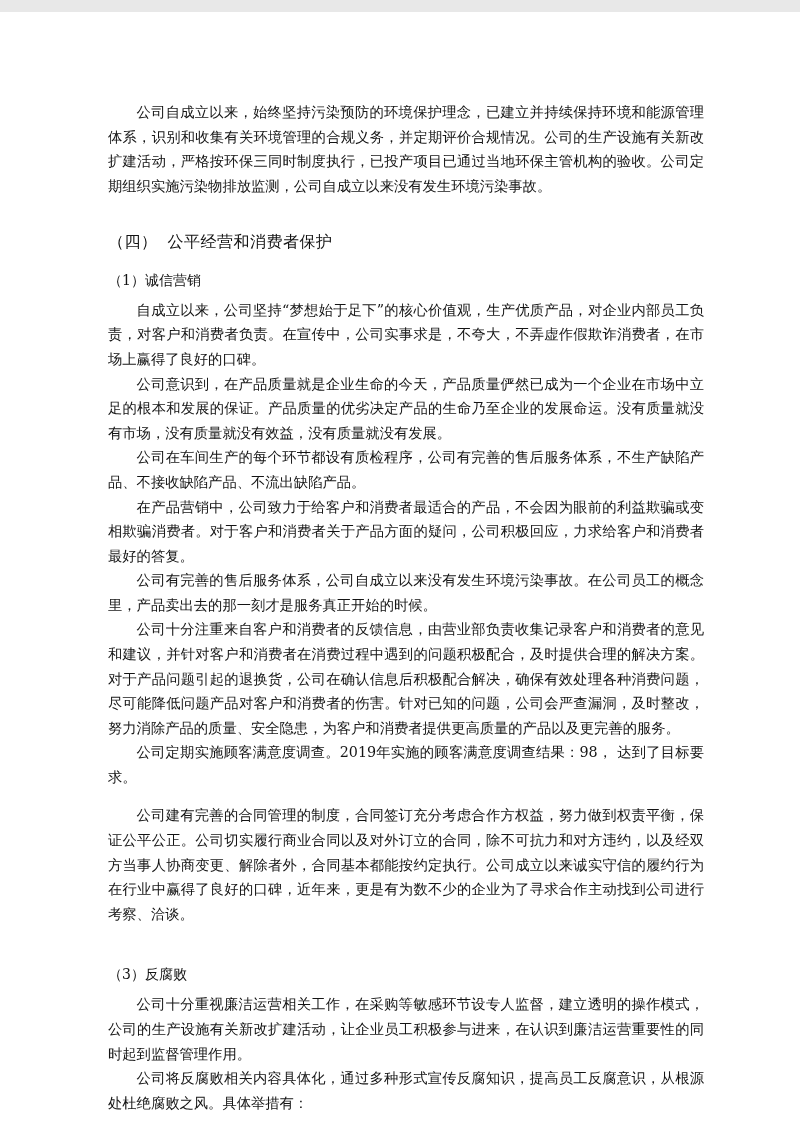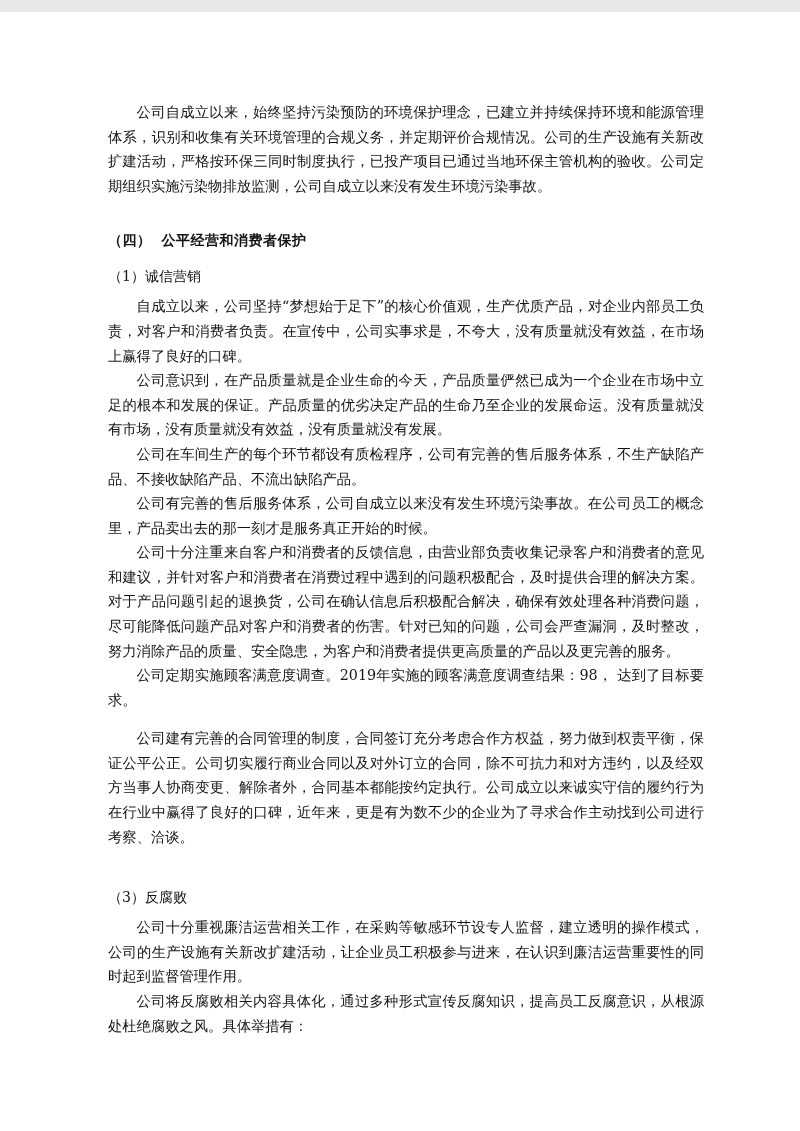--- a/index.html
+++ b/index.html
@@ -25,22 +25,22 @@
     line-height: 1.72;
     color: #141414;
     text-align: justify;
     text-justify: inter-ideograph;
   }
   p {
     margin: 0;
     text-indent: 2em;
   }
   .heading-section {
-    font-weight: bold;
-    font-size: 14px;
+    font-weight: normal;
+    font-size: 16px;
     text-indent: 0;
     margin-top: 30px;
     margin-bottom: 12px;
     letter-spacing: 0.5px;
   }
   .heading-section .num {
     margin-right: 10px;
   }
   .heading-sub {
     text-indent: 0;
@@ -59,23 +59,24 @@
   }
 </style>
 </head>
 <body>
 
 <div class="page">
   <div class="doc-body" id="doc-body">
       <p class="block">公司自成立以来，始终坚持污染预防的环境保护理念，已建立并持续保持环境和能源管理体系，识别和收集有关环境管理的合规义务，并定期评价合规情况。公司的生产设施有关新改扩建活动，严格按环保三同时制度执行，已投产项目已通过当地环保主管机构的验收。公司定期组织实施污染物排放监测，公司自成立以来没有发生环境污染事故。</p>
       <p class="heading-section"><span class="num">（四）</span><span>公平经营和消费者保护</span></p>
       <p class="heading-sub">（1）诚信营销</p>
-      <p class="block">自成立以来，公司坚持“梦想始于足下”的核心价值观，生产优质产品，对企业内部员工负责，对客户和消费者负责。在宣传中，公司实事求是，不夸大，没有质量就没有效益，在市场上赢得了良好的口碑。</p>
+      <p class="block">自成立以来，公司坚持“梦想始于足下”的核心价值观，生产优质产品，对企业内部员工负责，对客户和消费者负责。在宣传中，公司实事求是，不夸大，不弄虚作假欺诈消费者，在市场上赢得了良好的口碑。</p>
       <p class="block">公司意识到，在产品质量就是企业生命的今天，产品质量俨然已成为一个企业在市场中立足的根本和发展的保证。产品质量的优劣决定产品的生命乃至企业的发展命运。没有质量就没有市场，没有质量就没有效益，没有质量就没有发展。</p>
       <p class="block">公司在车间生产的每个环节都设有质检程序，公司有完善的售后服务体系，不生产缺陷产品、不接收缺陷产品、不流出缺陷产品。</p>
+      <p class="block">在产品营销中，公司致力于给客户和消费者最适合的产品，不会因为眼前的利益欺骗或变相欺骗消费者。对于客户和消费者关于产品方面的疑问，公司积极回应，力求给客户和消费者最好的答复。</p>
       <p class="block">公司有完善的售后服务体系，公司自成立以来没有发生环境污染事故。在公司员工的概念里，产品卖出去的那一刻才是服务真正开始的时候。</p>
       <p class="block">公司十分注重来自客户和消费者的反馈信息，由营业部负责收集记录客户和消费者的意见和建议，并针对客户和消费者在消费过程中遇到的问题积极配合，及时提供合理的解决方案。对于产品问题引起的退换货，公司在确认信息后积极配合解决，确保有效处理各种消费问题，尽可能降低问题产品对客户和消费者的伤害。针对已知的问题，公司会严查漏洞，及时整改，努力消除产品的质量、安全隐患，为客户和消费者提供更高质量的产品以及更完善的服务。</p>
       <p class="block">公司定期实施顾客满意度调查。2019年实施的顾客满意度调查结果：98， 达到了目标要求。</p>
       <div class="gap-small"></div>
       <p class="block">公司建有完善的合同管理的制度，合同签订充分考虑合作方权益，努力做到权责平衡，保证公平公正。公司切实履行商业合同以及对外订立的合同，除不可抗力和对方违约，以及经双方当事人协商变更、解除者外，合同基本都能按约定执行。公司成立以来诚实守信的履约行为在行业中赢得了良好的口碑，近年来，更是有为数不少的企业为了寻求合作主动找到公司进行考察、洽谈。</p>
       <div class="gap-large"></div>
       <p class="heading-sub">（3）反腐败</p>
       <p class="block">公司十分重视廉洁运营相关工作，在采购等敏感环节设专人监督，建立透明的操作模式，公司的生产设施有关新改扩建活动，让企业员工积极参与进来，在认识到廉洁运营重要性的同时起到监督管理作用。</p>
       <p class="block">公司将反腐败相关内容具体化，通过多种形式宣传反腐知识，提高员工反腐意识，从根源处杜绝腐败之风。具体举措有：</p>
     </div>

